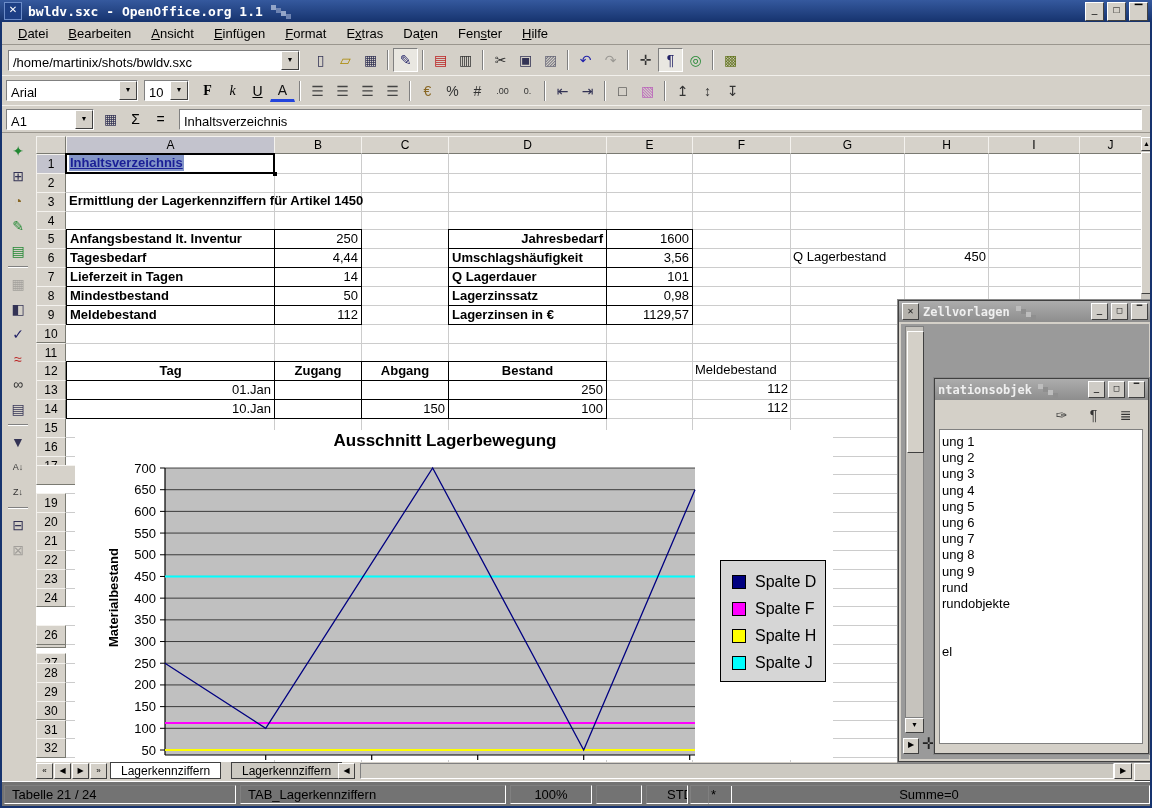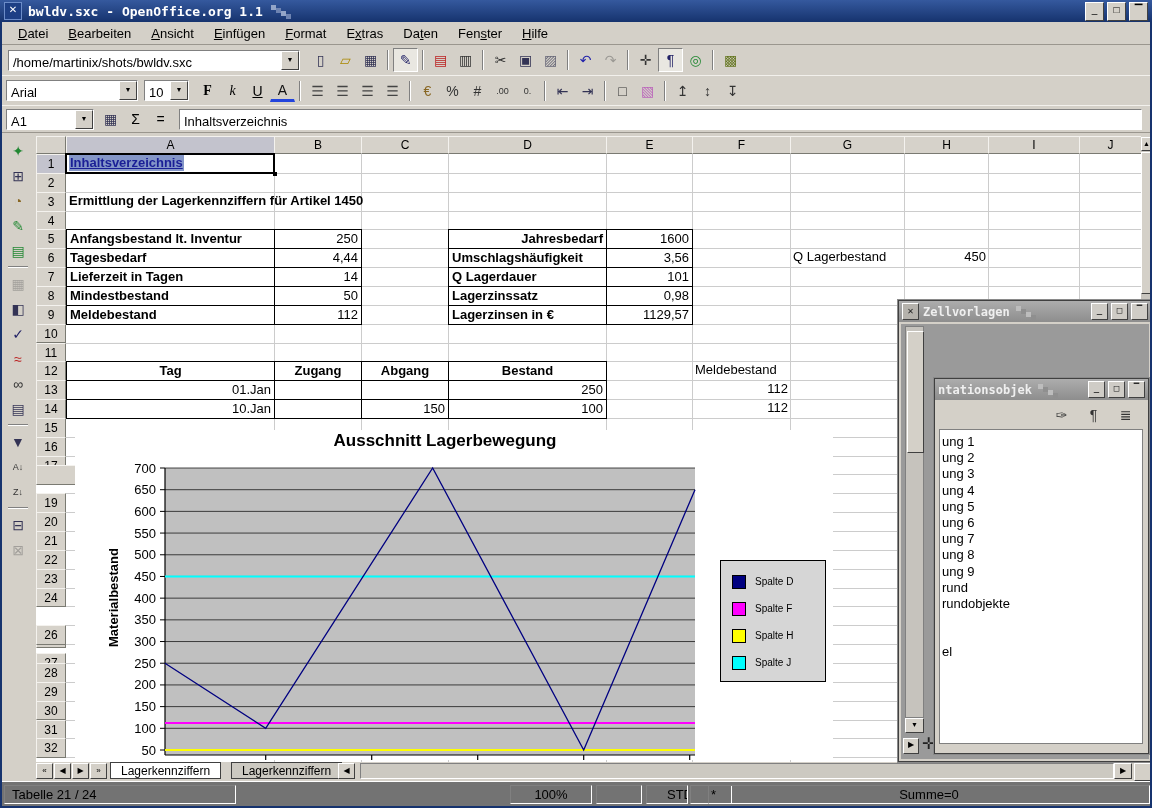--- a/index.html
+++ b/index.html
@@ -60,21 +60,21 @@
   .selhandle{position:absolute;width:4px;height:4px;background:#000}
   
   #chart{position:absolute;left:75px;top:430px;width:758px;height:330px;background:#fff;z-index:3;overflow:hidden}
   #chart-title{position:absolute;left:90px;top:1px;width:560px;text-align:center;font-size:17px;font-weight:bold}
   #chart-ylabel{position:absolute;left:-42px;top:160px;width:160px;text-align:center;font-weight:bold;font-size:13px;
     transform:rotate(-90deg)}
   #legend{position:absolute;left:645px;top:130px;width:106px;height:122px;background:#d6d6d6;border:1px solid #000;
     padding:7px 0 0 11px;box-sizing:border-box}
   .leg-item{display:flex;align-items:center;gap:9px;height:27px}
   .leg-swatch{width:12px;height:12px;border:1px solid #000;flex:none}
-  .leg-label{font-size:10px}
+  .leg-label{font-size:16px}
   
   #vscroll{position:absolute;left:1141px;top:137px;width:11px;height:625px;background:#c8c5bf;z-index:4}
   .sc-btn{position:absolute;background:#d4d0c8;border:1px solid;border-color:#fff #404040 #404040 #fff;
     text-align:center;font-size:7px;line-height:12px;box-sizing:border-box}
   .sc-thumb{position:absolute;background:#d4d0c8;border:1px solid;border-color:#fff #404040 #404040 #fff}
   #tabrow{position:absolute;left:2px;top:762px;width:1148px;height:18px;background:#d4d0c8;z-index:4}
   .nav-btn{position:absolute;top:1px;width:17px;height:16px;background:#d4d0c8;border:1px solid;
     border-color:#fff #404040 #404040 #fff;text-align:center;font-size:8px;line-height:14px;box-sizing:border-box}
   .sheet-tab{position:absolute;top:0;height:17px;line-height:16px;padding:0 10px;font-size:12px;
     border:1px solid #404040;box-sizing:border-box;white-space:nowrap}
@@ -517,20 +517,21 @@
     <div class="sheet-tab active" style="left: 108px;">Lagerkennziffern</div>
     <div class="sheet-tab inactive" style="left: 229px;">Lagerkennziffern</div>
     <div class="nav-btn" style="left: 336px;">◀</div>
     <div class="htrack" style="left: 358px; width: 754px;"></div>
     <div class="nav-btn" style="left: 1112px; width: 18px;">▶</div>
     <div class="sc-thumb" style="left: 1132px; top: 1px; width: 15px; height: 16px;"></div>
   </div>
 
 <div id="statusbar">
     <div class="sb-field" style="left: 2px; width: 232px;">Tabelle 21 / 24</div>
+    <div class="sb-field" style="left: 238px; width: 266px;">TAB_Lagerkennziffern</div>
     <div class="sb-field c" style="left: 508px; width: 82px;">100%</div>
     <div class="sb-field c" style="left: 594px; width: 46px;"></div>
     <div class="sb-field c" style="left: 644px; width: 40px;">STD</div>
     <div class="sb-field c" style="left: 688px; width: 14px;">*</div>
     <div class="sb-field c" style="left: 706px; width: 442px;">Summe=0</div>
   </div>
 
 <div class="frame" style="left:0;top:22px;width:2px;height:786px"></div>
 <div class="frame" style="left:1150px;top:22px;width:2px;height:786px"></div>
 <div class="frame" style="left:0;top:806px;width:1152px;height:2px"></div>

